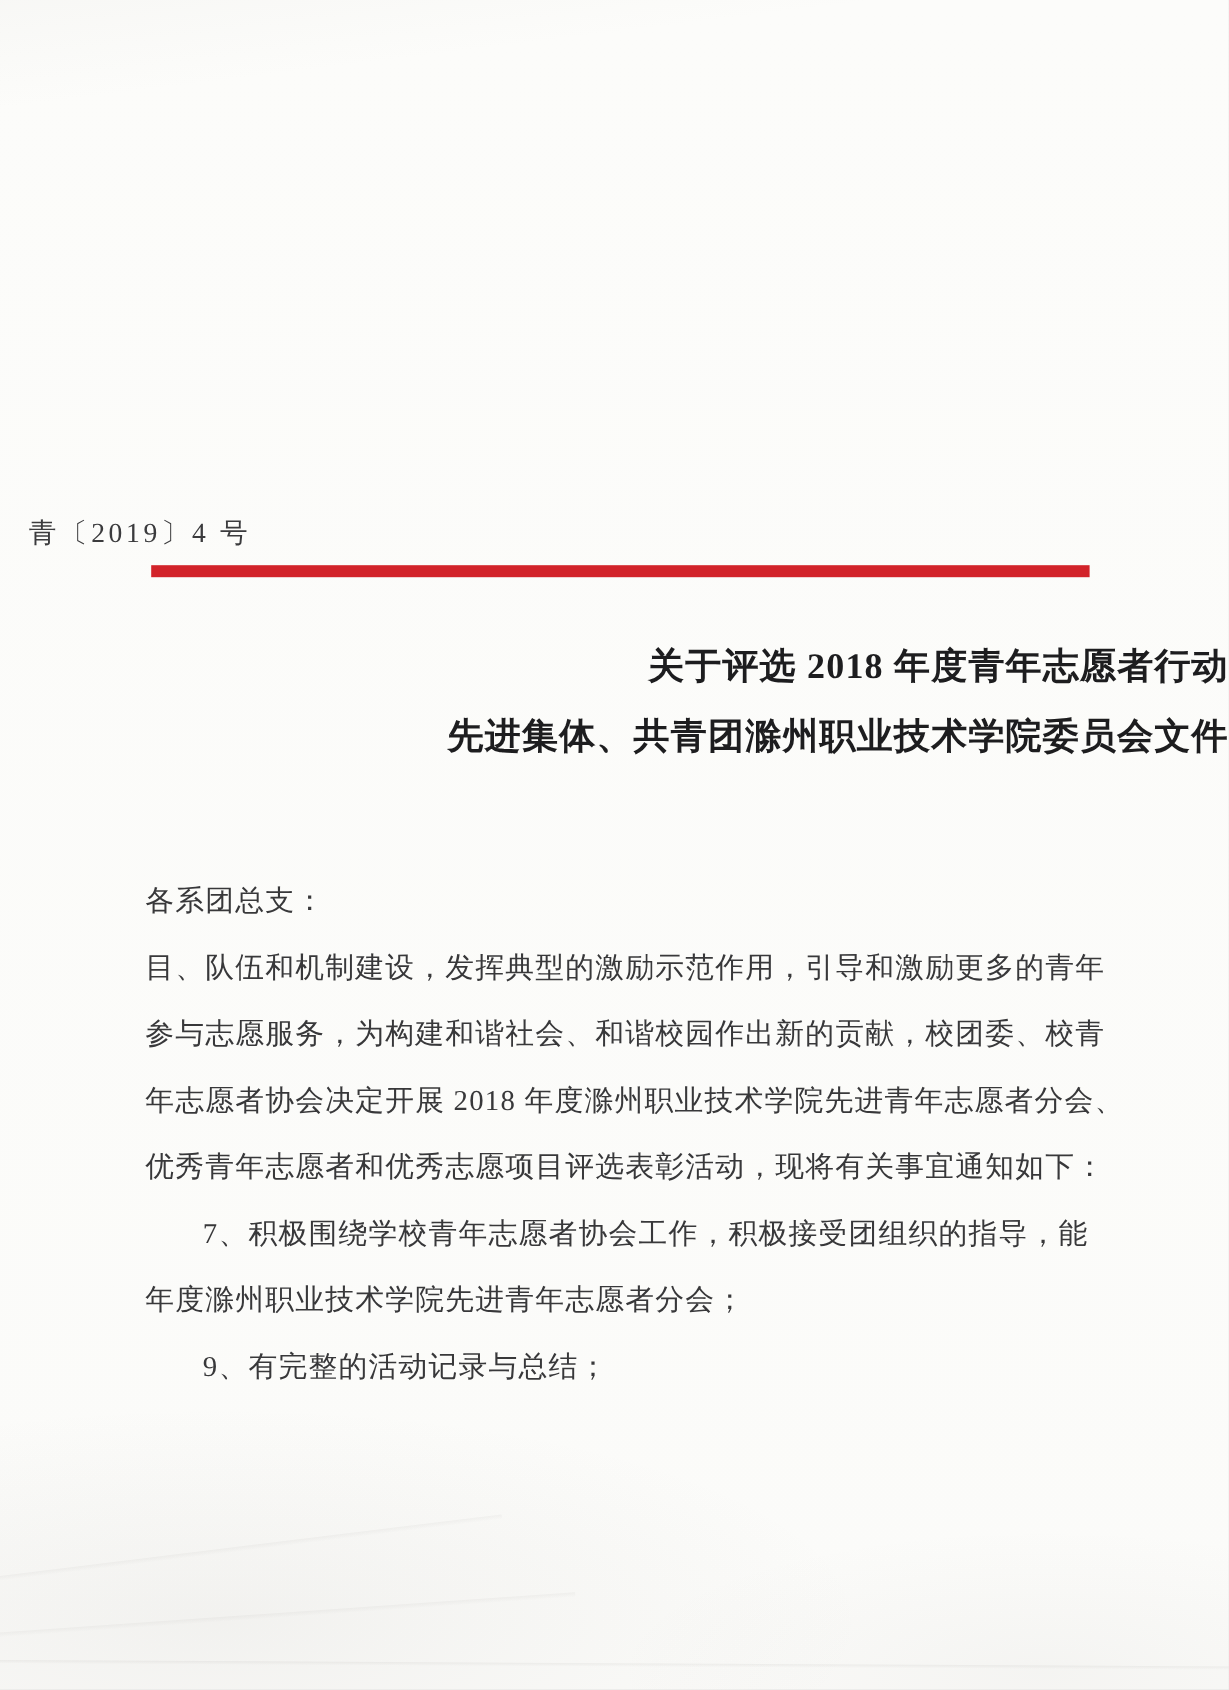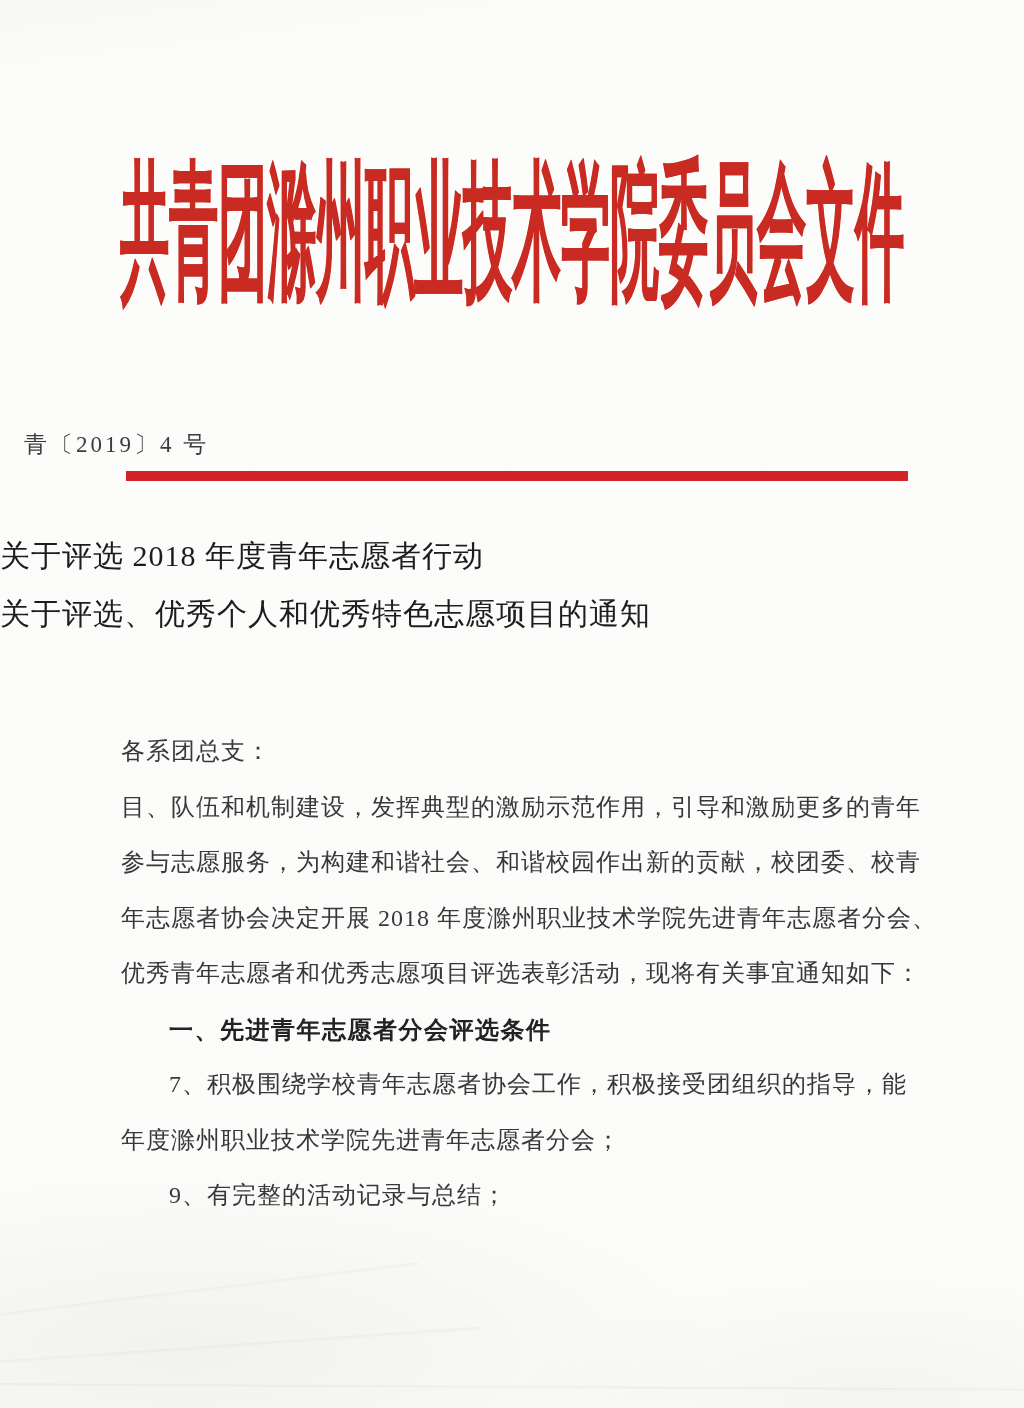--- a/index.html
+++ b/index.html
@@ -71,22 +71,22 @@
     width: 782px;
     height: 10px;
     background: #d2232a;
   }
 
   .doc-title {
     position: absolute;
     top: 527px;
     left: 0;
     width: 100%;
-    text-align: left;
-    font-weight: normal;
+    text-align: right;
+    font-weight: bold;
     color: #1d1d1f;
     font-size: 30px;
     line-height: 58px;
     letter-spacing: 1px;
   }
 
   .body-text {
     position: absolute;
     top: 724px;
     left: 121px;
@@ -108,40 +108,36 @@
 </style>
 </head>
 <body>
 
 <div class="page">
 
   <div class="crease c1"></div>
   <div class="crease c2"></div>
   <div class="crease c3"></div>
 
-  <div class="red-banner">
-    <span class="stretch">共青团滁州职业技术学院委员会文件</span>
-  </div>
 
   <div class="doc-number">青〔2019〕4 号</div>
 
   <div class="red-rule"></div>
 
   <div class="doc-title">
     <div>关于评选 2018 年度青年志愿者行动</div>
-    <div>关于评选、优秀个人和优秀特色志愿项目的通知</div>
+    <div>先进集体、共青团滁州职业技术学院委员会文件</div>
   </div>
 
   <div class="body-text">
     <div class="body-line">各系团总支：</div>
     <div>
         <div class="body-line">目、队伍和机制建设，发挥典型的激励示范作用，引导和激励更多的青年</div>
         <div class="body-line">参与志愿服务，为构建和谐社会、和谐校园作出新的贡献，校团委、校青</div>
         <div class="body-line">年志愿者协会决定开展 2018 年度滁州职业技术学院先进青年志愿者分会、</div>
         <div class="body-line">优秀青年志愿者和优秀志愿项目评选表彰活动，现将有关事宜通知如下：</div>
-        <div class="body-line indent bold">一、先进青年志愿者分会评选条件</div>
         <div class="body-line indent">7、积极围绕学校青年志愿者协会工作，积极接受团组织的指导，能</div>
         <div class="body-line">年度滁州职业技术学院先进青年志愿者分会；</div>
         <div class="body-line indent">9、有完整的活动记录与总结；</div>
       </div>
   </div>
 
 </div>
 
 </body></html>

